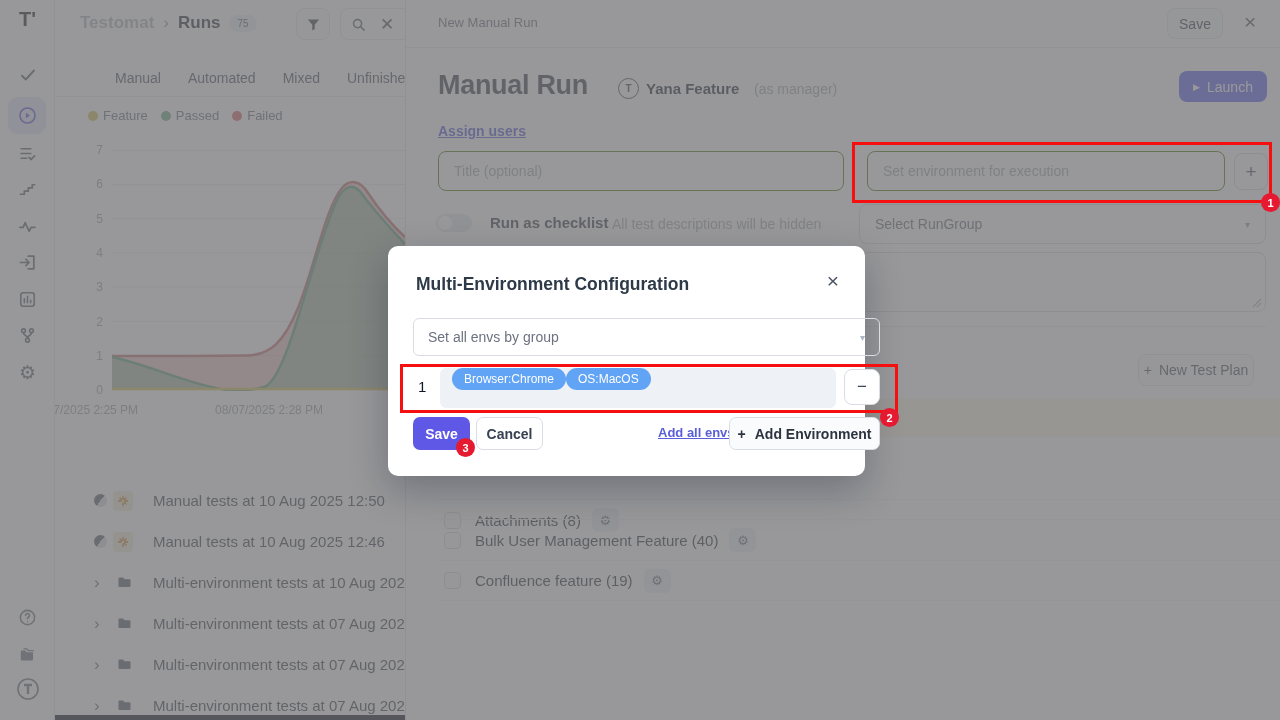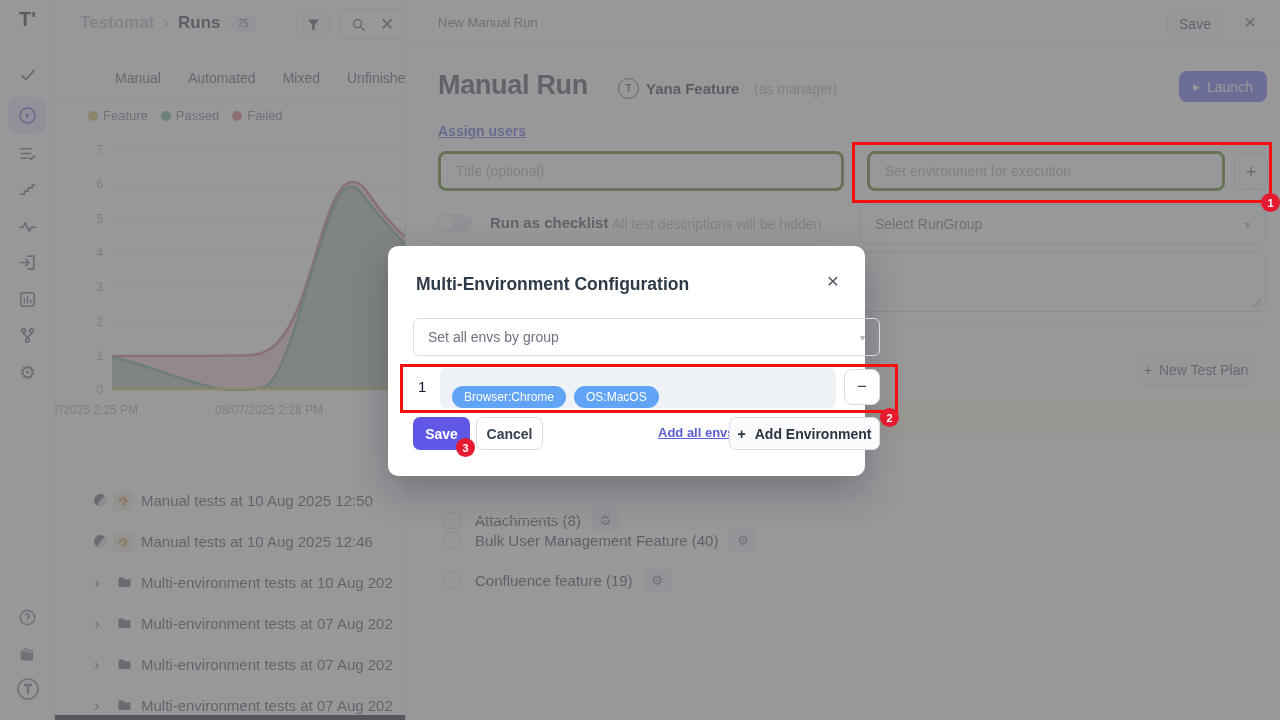--- a/index.html
+++ b/index.html
@@ -30,36 +30,36 @@
   .ylab{position:absolute;width:28px;text-align:right;font-size:12px;color:#9aa0aa}
   .chart-svg{position:absolute;left:57px;top:150px}
   .xlabs{position:absolute;top:403px;left:0;width:350px;height:16px}
   .xlab{position:absolute;font-size:12px;color:#9aa0aa;white-space:nowrap}
   .runlist{position:absolute;left:0;top:480px;width:350px;list-style:none}
   .runrow{position:absolute;left:0;width:360px;height:41px;display:flex;align-items:center}
   .rr-prog{width:13px;height:13px;border-radius:50%;margin-left:39px;background:conic-gradient(from 215deg,#59626e 0 52%,#d7dade 0)}
   .rr-emoji{width:20px;height:20px;border-radius:4px;background:#f3ebd7;margin-left:6px;display:flex;align-items:center;justify-content:center}
   .rr-chev{margin-left:39px;font-size:17px;color:#6b7280;width:12px}
   .rr-folder{margin-left:10px;display:flex}
-  .rr-title{margin-left:8px;font-size:15px;color:#3f4651;white-space:nowrap}
+  .rr-title{margin-left:20px;font-size:15px;color:#3f4651;white-space:nowrap}
   .bottom-strip{position:absolute;left:0;top:715px;width:420px;height:5px;background:#111827;z-index:2}
   
   .panel{position:absolute;left:405px;top:0;width:875px;height:720px;background:#fff;border-left:1px solid #e4e6ea}
   .p-top-title{position:absolute;left:32px;top:15px;font-size:13px;color:#6b7280}
   .p-save{position:absolute;left:761px;top:8px;width:56px;height:31px;border:1px solid #e5e7eb;border-radius:8px;background:#f8f9fa;font-size:14px;color:#374151;display:flex;align-items:center;justify-content:center}
   .p-close{position:absolute;left:838px;top:11px;font-size:21px;color:#4b5563;line-height:1}
   .p-divider{position:absolute;left:0;top:47px;width:875px;height:1px;background:#e8eaee}
   .p-h1{position:absolute;left:32px;top:70px;font-size:27px;font-weight:600;color:#3b4350;letter-spacing:-.3px}
   .p-avatar{position:absolute;left:212px;top:78px;width:21px;height:21px;border:1.5px solid #3f4651;border-radius:50%;display:flex;align-items:center;justify-content:center;font-size:10px;font-weight:800;color:#3f4651}
   .p-owner{position:absolute;left:240px;top:80px;font-size:15px;font-weight:700;color:#1f2937}
   .p-role{position:absolute;left:348px;top:81px;font-size:14px;color:#a6abb4}
   .p-launch{position:absolute;left:773px;top:71px;width:88px;height:31px;background:#6366f1;border-radius:8px;color:#fff;font-size:14px;display:flex;align-items:center;justify-content:center;gap:7px}
   .p-launch .tri{font-size:9px}
   .p-assign{position:absolute;left:32px;top:123px;font-size:14px;font-weight:600;color:#565cd8;text-decoration:underline}
-  .p-input{position:absolute;height:40px;border:3px solid #4d7c0f;border-radius:8px;background:#fff;font-size:14px;color:#374151;padding:0 15px;font-family:"Liberation Sans",sans-serif;outline:none}
+  .p-input{position:absolute;height:40px;border:1px solid #4d7c0f;border-radius:8px;background:#fff;font-size:14px;color:#374151;padding:0 15px;font-family:"Liberation Sans",sans-serif;outline:none}
   .p-input::placeholder{color:#a6abb4;opacity:1}
   .p-title-input{left:32px;top:151px;width:406px}
   .p-env-input{left:461px;top:151px;width:358px}
   .p-env-plus{position:absolute;left:828px;top:153px;width:34px;height:37px;border:1px solid #d6dae0;border-radius:8px;background:#fff;display:flex;align-items:center;justify-content:center;font-size:19px;color:#4b5563}
   .p-toggle{position:absolute;left:30px;top:214px;width:36px;height:18px;border-radius:9px;background:#e6e8ec}
   .p-toggle::after{content:"";position:absolute;left:2px;top:2px;width:14px;height:14px;border-radius:50%;background:#fff}
   .p-chk-label{position:absolute;left:84px;top:214px;font-size:15px;font-weight:700;color:#3b434f}
   .p-chk-hint{position:absolute;left:206px;top:216px;font-size:14px;color:#a8aeb8}
   .p-select{position:absolute;left:453px;top:204px;width:407px;height:40px;border:1px solid #d6dae0;border-radius:8px;background:#fff;display:flex;align-items:center;padding:0 15px;font-size:14px;color:#6b7280}
   .p-select .caret{margin-left:auto;font-size:10px;color:#9aa0aa}
@@ -75,21 +75,21 @@
   .feat-gear{margin-left:11px;width:27px;height:24px;border-radius:6px;background:#eef0f3;display:flex;align-items:center;justify-content:center;font-size:13px;color:#6b7280}
   
   .dim{position:absolute;inset:0;background:rgba(112,112,115,.72);z-index:40}
   
   .modal{position:absolute;left:388px;top:246px;width:477px;height:230px;background:#fff;border-radius:10px;box-shadow:0 14px 38px rgba(15,23,42,.28);z-index:50}
   .m-title{position:absolute;left:28px;top:28px;font-size:17.5px;font-weight:700;color:#2e3a48}
   .m-close{position:absolute;right:26px;top:24px;font-size:21px;color:#4b5563;line-height:1}
   .m-select{position:absolute;left:25px;top:72px;width:467px;height:38px;border:1px solid #d9dde3;border-radius:6px;display:flex;align-items:center;padding:0 14px;font-size:14px;color:#6b7280}
   .m-select .caret{margin-left:auto;font-size:10px;color:#b0b6bf}
   .m-rownum{position:absolute;left:30px;top:132px;font-size:15px;color:#111827}
-  .m-field{position:absolute;left:52px;top:122px;width:396px;height:40px;background:#eef1f6;border-radius:6px;display:flex;align-items:flex-end;gap:8px;padding-left:12px}
+  .m-field{position:absolute;left:52px;top:122px;width:396px;height:40px;background:#eef1f6;border-radius:6px;display:flex;align-items:flex-start;padding-left:12px}
   .m-tag{background:#61a3f5;color:#fff;font-size:12px;border-radius:12px;padding:4px 12px;white-space:nowrap}
   .m-minus{position:absolute;left:456px;top:123px;width:36px;height:36px;border:1px solid #d9dde3;border-radius:8px;background:#fff;display:flex;align-items:center;justify-content:center;font-size:17px;color:#374151}
   .m-save{position:absolute;left:25px;top:171px;width:57px;height:33px;background:#5f58e6;border-radius:7px;color:#fff;font-size:14px;font-weight:600;display:flex;align-items:center;justify-content:center}
   .m-cancel{position:absolute;left:88px;top:171px;width:67px;height:33px;border:1px solid #d9dde3;border-radius:7px;background:#fff;color:#374151;font-size:14px;font-weight:600;display:flex;align-items:center;justify-content:center}
   .m-addall{position:absolute;left:270px;top:179px;font-size:13px;font-weight:700;color:#5a5fd8;text-decoration:underline}
   .m-addenv{position:absolute;left:341px;top:171px;width:151px;height:33px;border:1px solid #d9dde3;border-radius:7px;background:#fafbfc;display:flex;align-items:center;justify-content:center;gap:9px;font-size:14px;font-weight:600;color:#2b3440}
   
   .redbox{position:absolute;border:3px solid #f60f0f;z-index:60}
   .rb1{left:852px;top:142px;width:420px;height:61px}
   .rb2{left:400px;top:364px;width:498px;height:49px}

